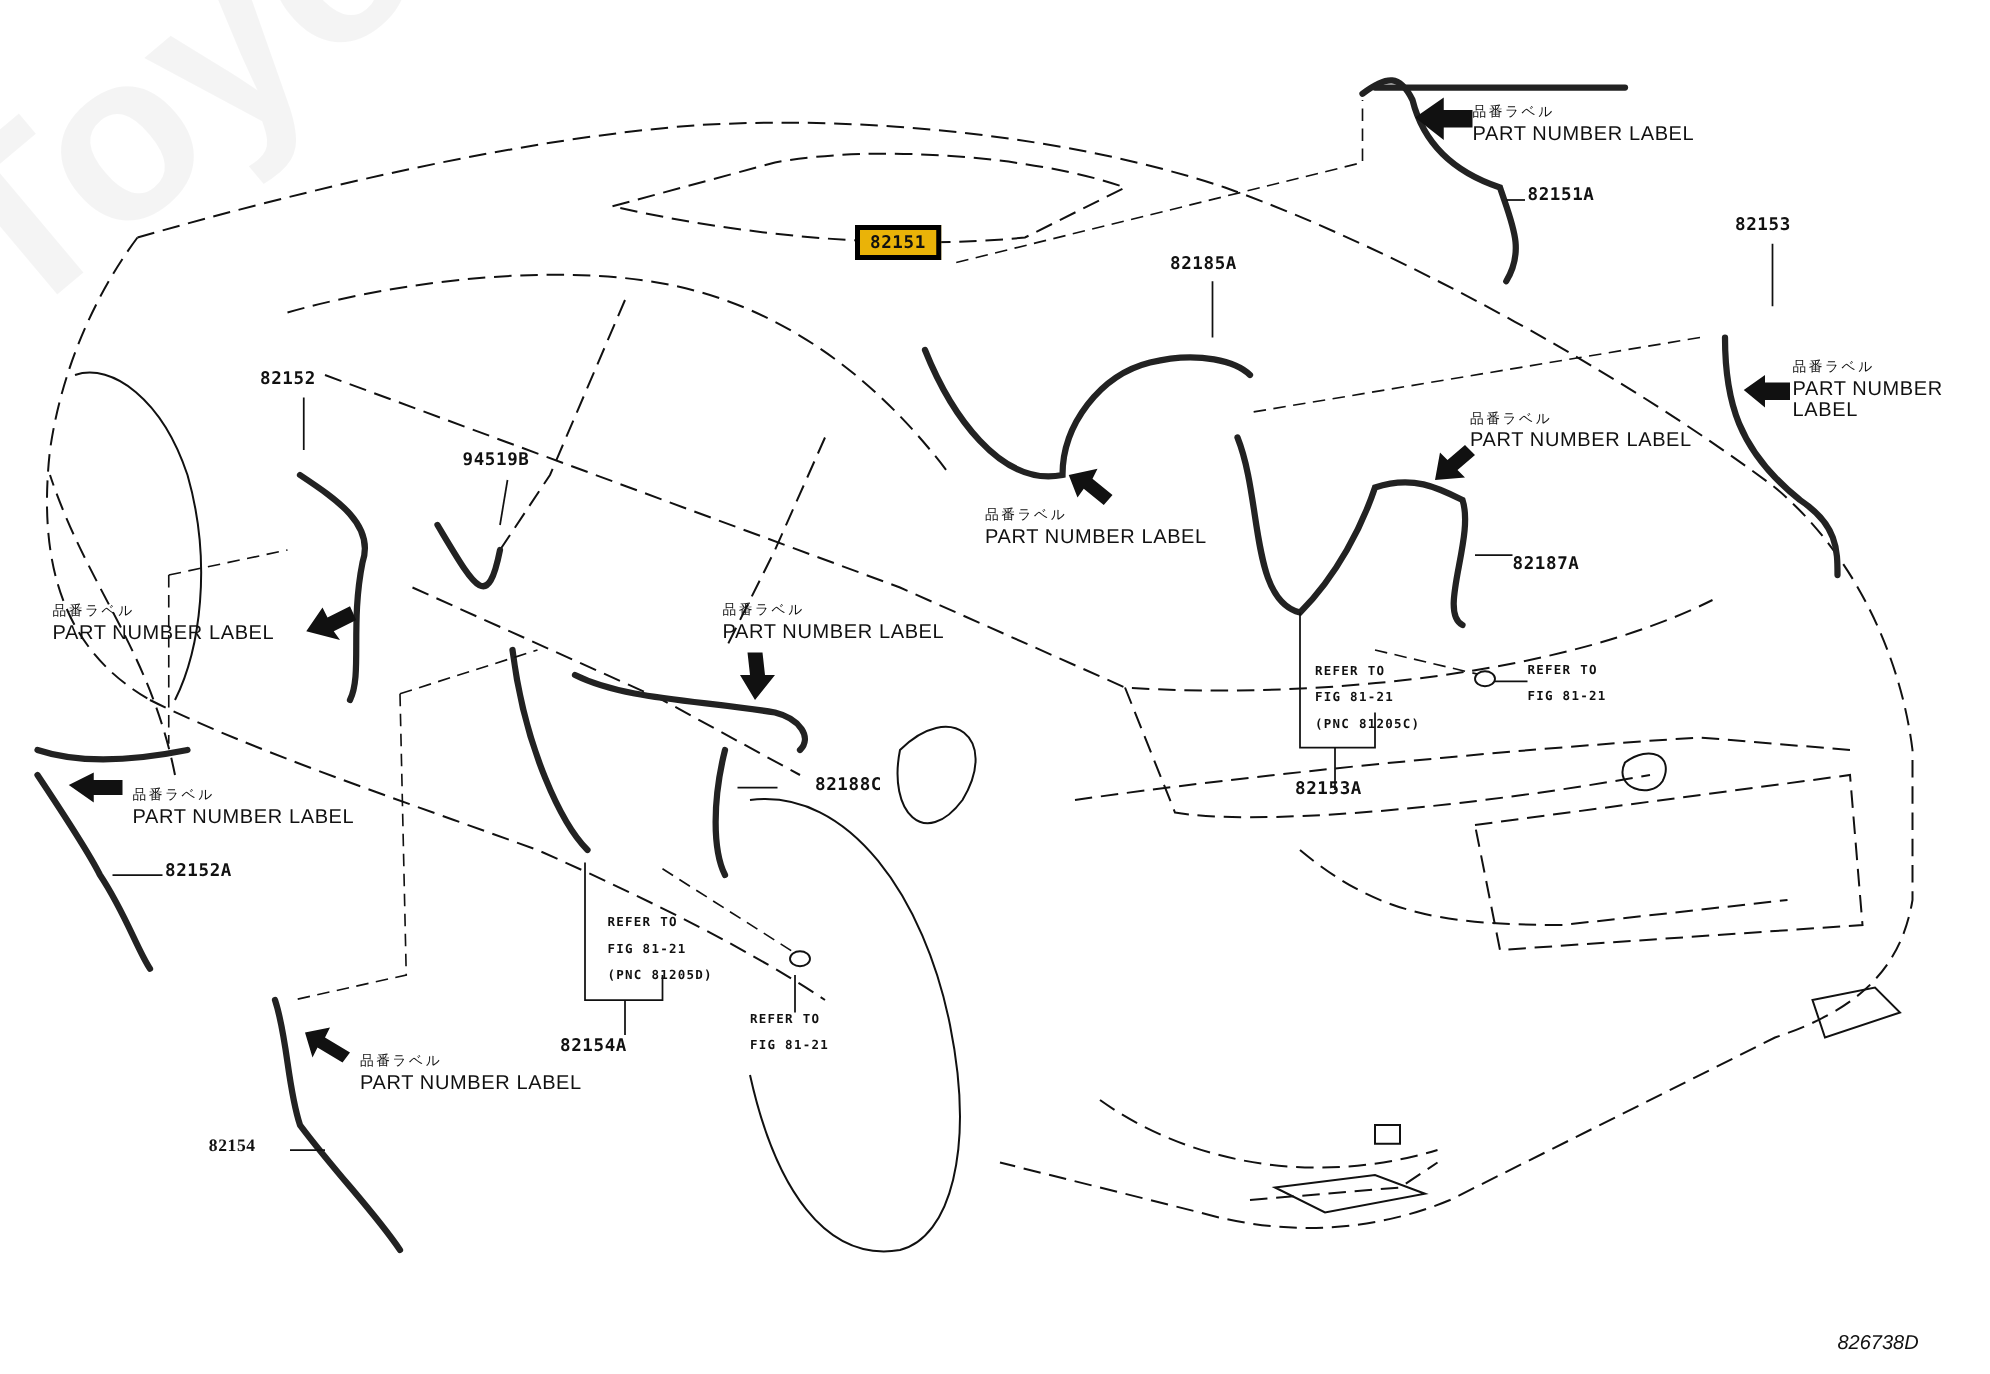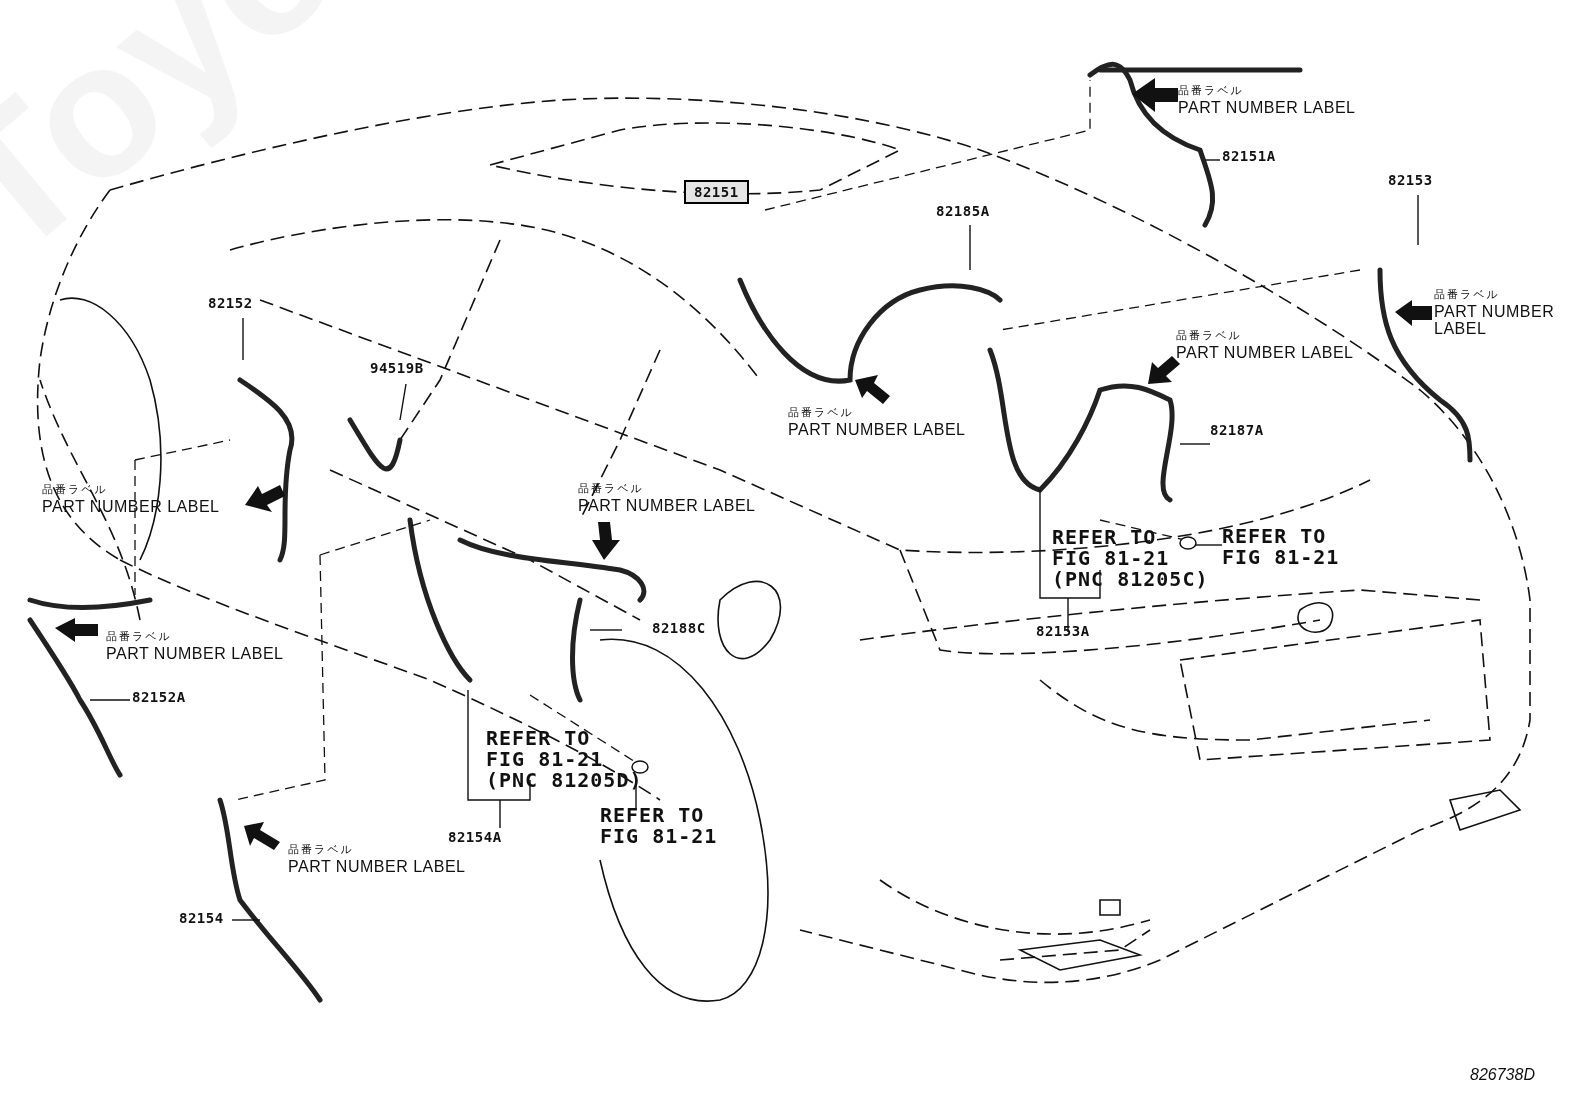--- a/index.html
+++ b/index.html
@@ -1,23 +1,23 @@
 <!DOCTYPE html>
 <html><head>
 <meta charset="utf-8">
 <style>
   html,body{margin:0;padding:0;background:#fff;}
   body{width:1592px;height:1099px;position:relative;overflow:hidden;font-family:"DejaVu Sans",sans-serif;}
   #stage{position:absolute;left:0;top:0;width:1592px;height:1099px;}
   .lbl{position:absolute;white-space:nowrap;color:#111;}
   .pn{font-family:"DejaVu Sans Mono",monospace;font-weight:bold;font-size:14px;letter-spacing:0.5px;}
-  .ref{font-family:"DejaVu Sans Mono",monospace;font-weight:bold;font-size:20px;line-height:21px;letter-spacing:1px;}
+  .ref{font-family:"DejaVu Sans Mono",monospace;font-weight:bold;font-size:10px;line-height:21px;letter-spacing:1px;}
   .pnl{font-family:Liberation Sans, sans-serif;font-size:16px;line-height:17px;letter-spacing:0.5px;}
   .jp{font-size:11px;display:block;letter-spacing:2px;}
-  .hl{border:2px solid #000000;padding:2px 8px;background:#e5e5e5;}
+  .hl{border:4px solid #000000;padding:2px 8px;background:#eab308;}
   .code{font-family:"Liberation Sans",sans-serif;font-size:16px;}
   .watermark{position:absolute;left:40px;top:80px;font-family:"Liberation Sans",sans-serif;font-size:190px;font-weight:bold;color:#000;opacity:0.04;transform:rotate(-40deg);transform-origin:left bottom;white-space:nowrap;pointer-events:none;}
 </style>
 </head>
 <body>
 
 <div id="stage">
   <div class="watermark">ToyotaCarMine.ru</div>
 
   <svg width="1592" height="1099" viewBox="0 0 1592 1099" style="position:absolute;left:0;top:0;">
@@ -108,26 +108,26 @@
     <ellipse cx="1188" cy="543" rx="8" ry="6" fill="#fff" stroke="#111" stroke-width="1.5"></ellipse>
     <ellipse cx="640" cy="767" rx="8" ry="6" fill="#fff" stroke="#111" stroke-width="1.5"></ellipse>
   </svg>
 
   <div class="lbl pn hl" style="left:684px;top:180px;">82151</div>
   <div class="lbl pn" style="left:1222px;top:148px;">82151A</div>
   <div class="lbl pn" style="left:1388px;top:172px;">82153</div>
   <div class="lbl pn" style="left:936px;top:203px;">82185A</div>
   <div class="lbl pn" style="left:208px;top:295px;">82152</div>
   <div class="lbl pn" style="left:370px;top:360px;">94519B</div>
-  <div class="lbl pn" style="left:1210px;top:422px;">82187A</div>
+  <div class="lbl pn" style="left:1210px;top:443px;">82187A</div>
   <div class="lbl pn" style="left:628px;top:620px;margin-left:24px;">82188C</div>
   <div class="lbl pn" style="left:1036px;top:623px;">82153A</div>
   <div class="lbl pn" style="left:132px;top:689px;">82152A</div>
   <div class="lbl pn" style="left:448px;top:829px;">82154A</div>
-  <div class="lbl pn" style="left:179px;top:910px;">82154</div>
+  <div class="lbl pn" style="left:167px;top:910px;font-family:Liberation Serif, serif;">82154</div>
 
   <div class="lbl pnl" style="left:1178px;top:82px;">
     <span class="jp">品番ラベル</span>
     <span>PART NUMBER LABEL</span>
   </div>
   <div class="lbl pnl" style="left:1434px;top:286px;">
     <span class="jp">品番ラベル</span>
     <span style="display:block">PART NUMBER</span>
     <span style="display:block">LABEL</span>
   </div>

